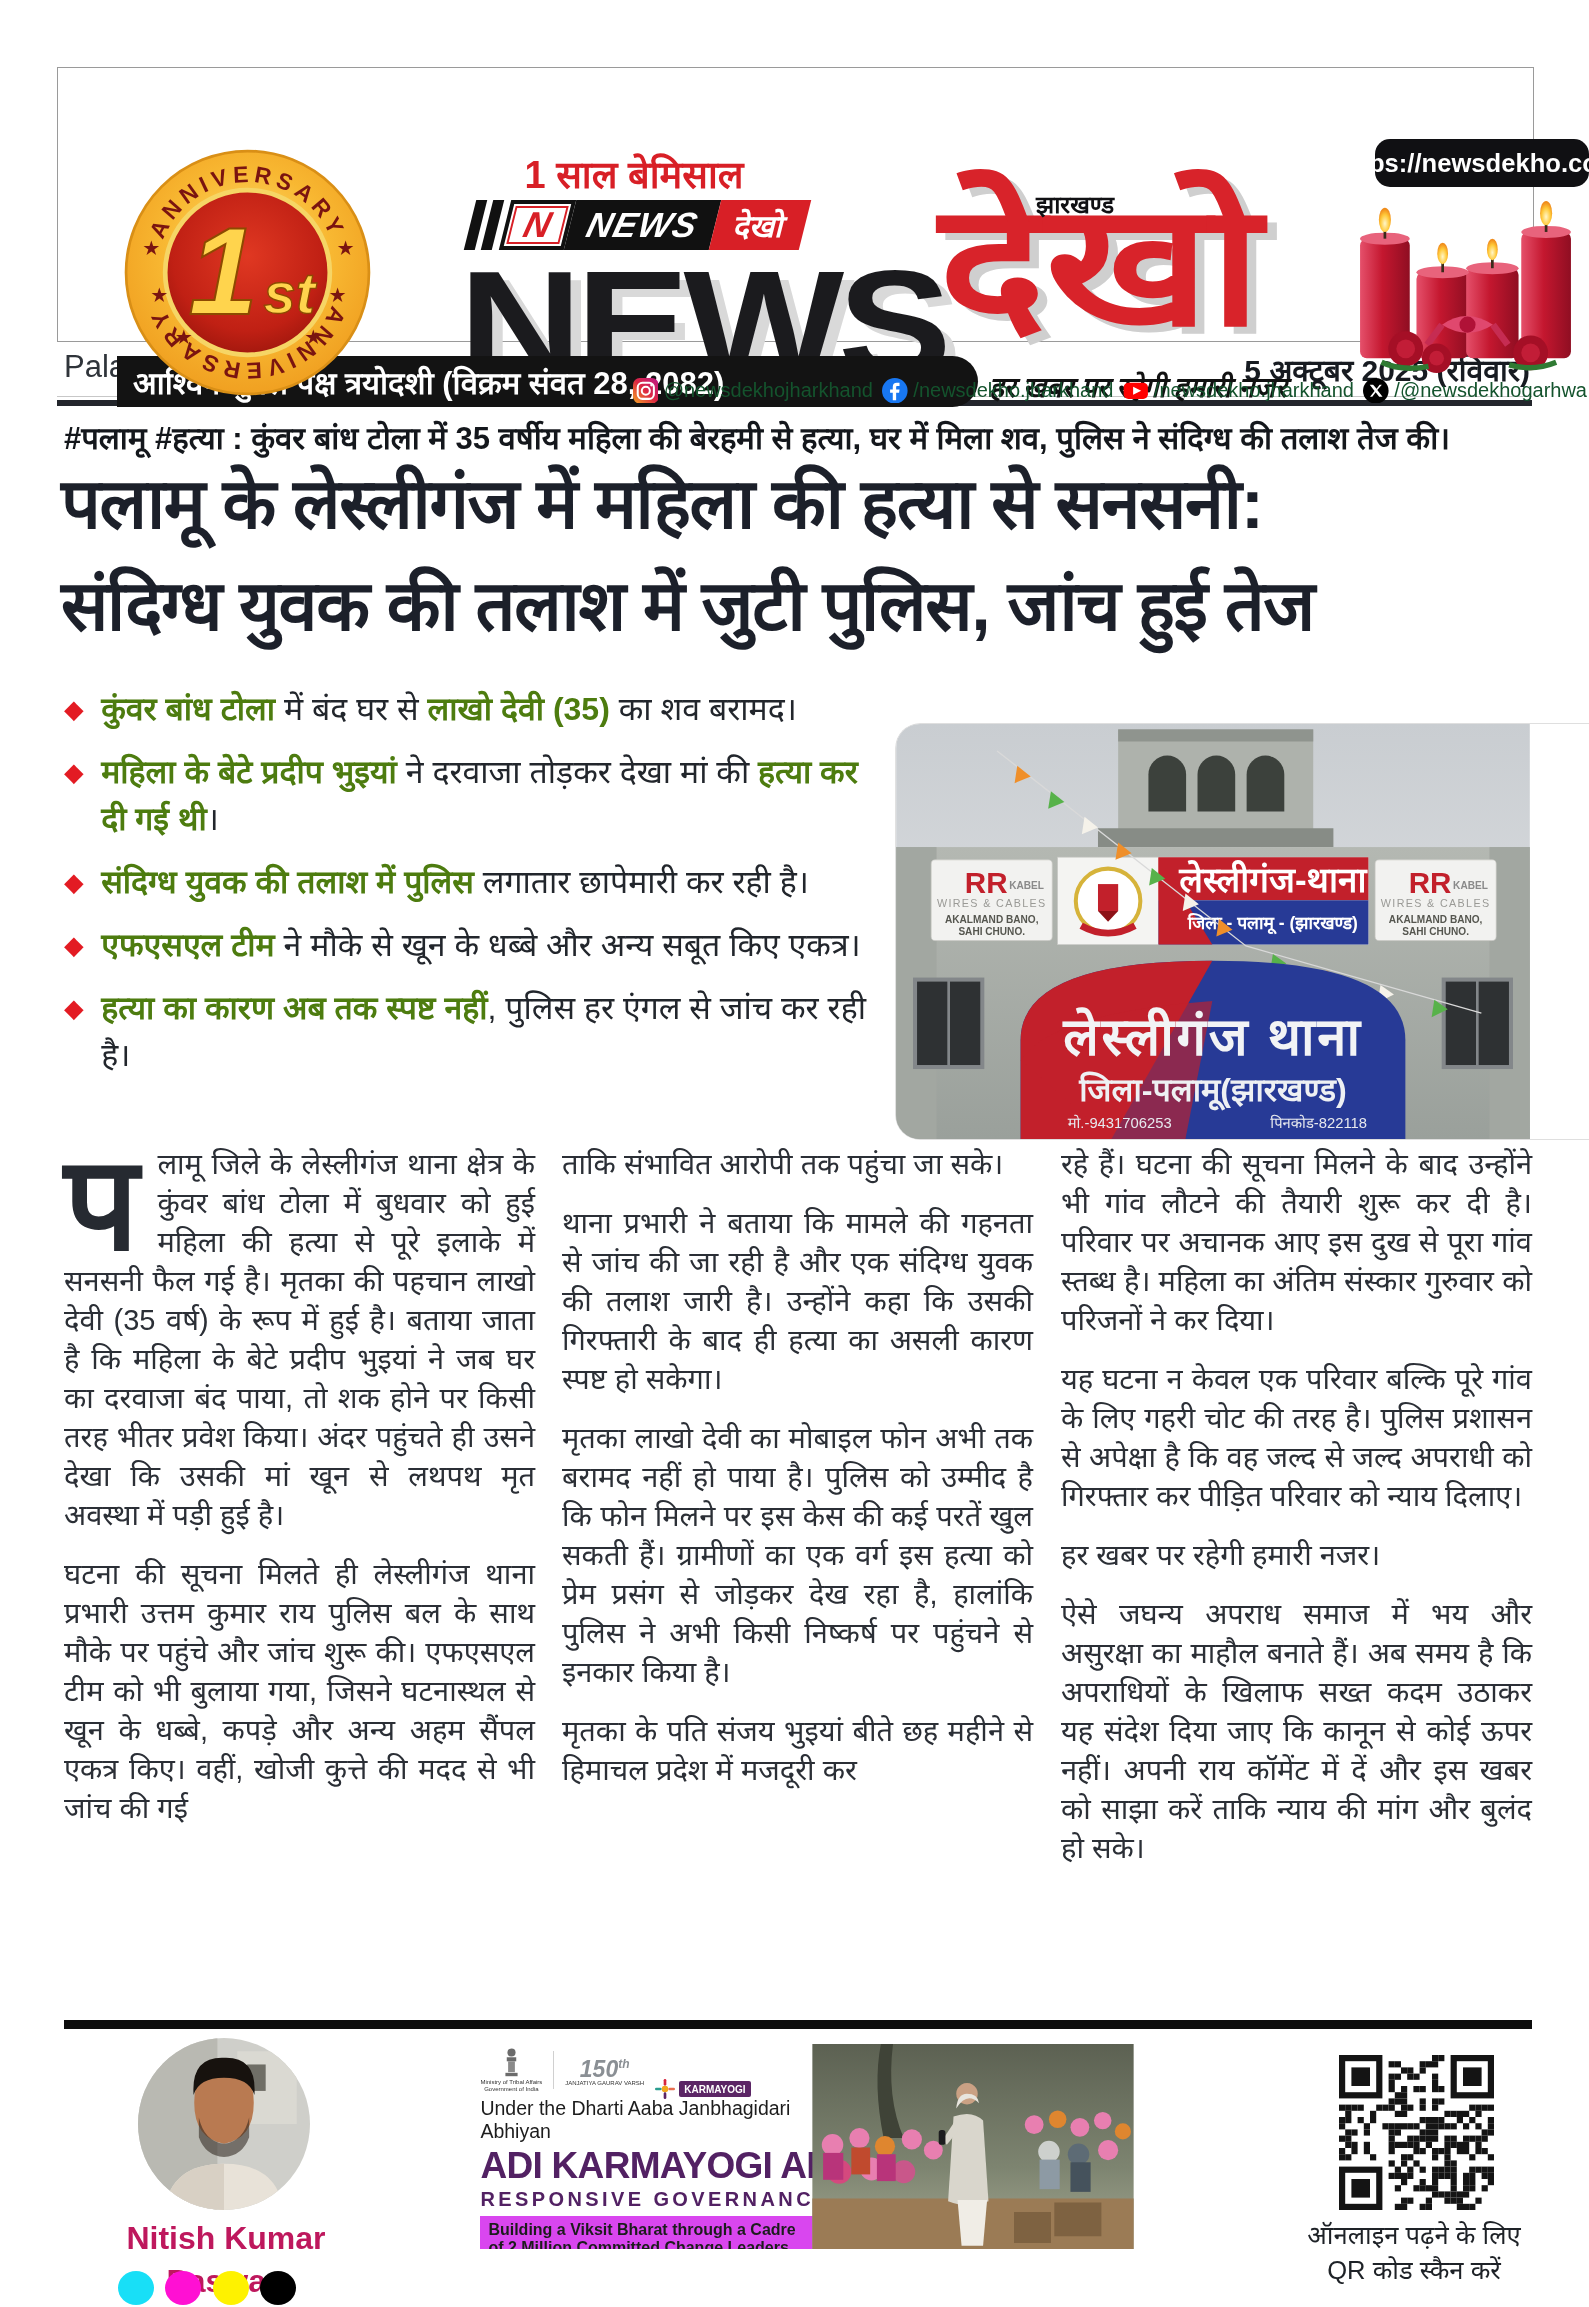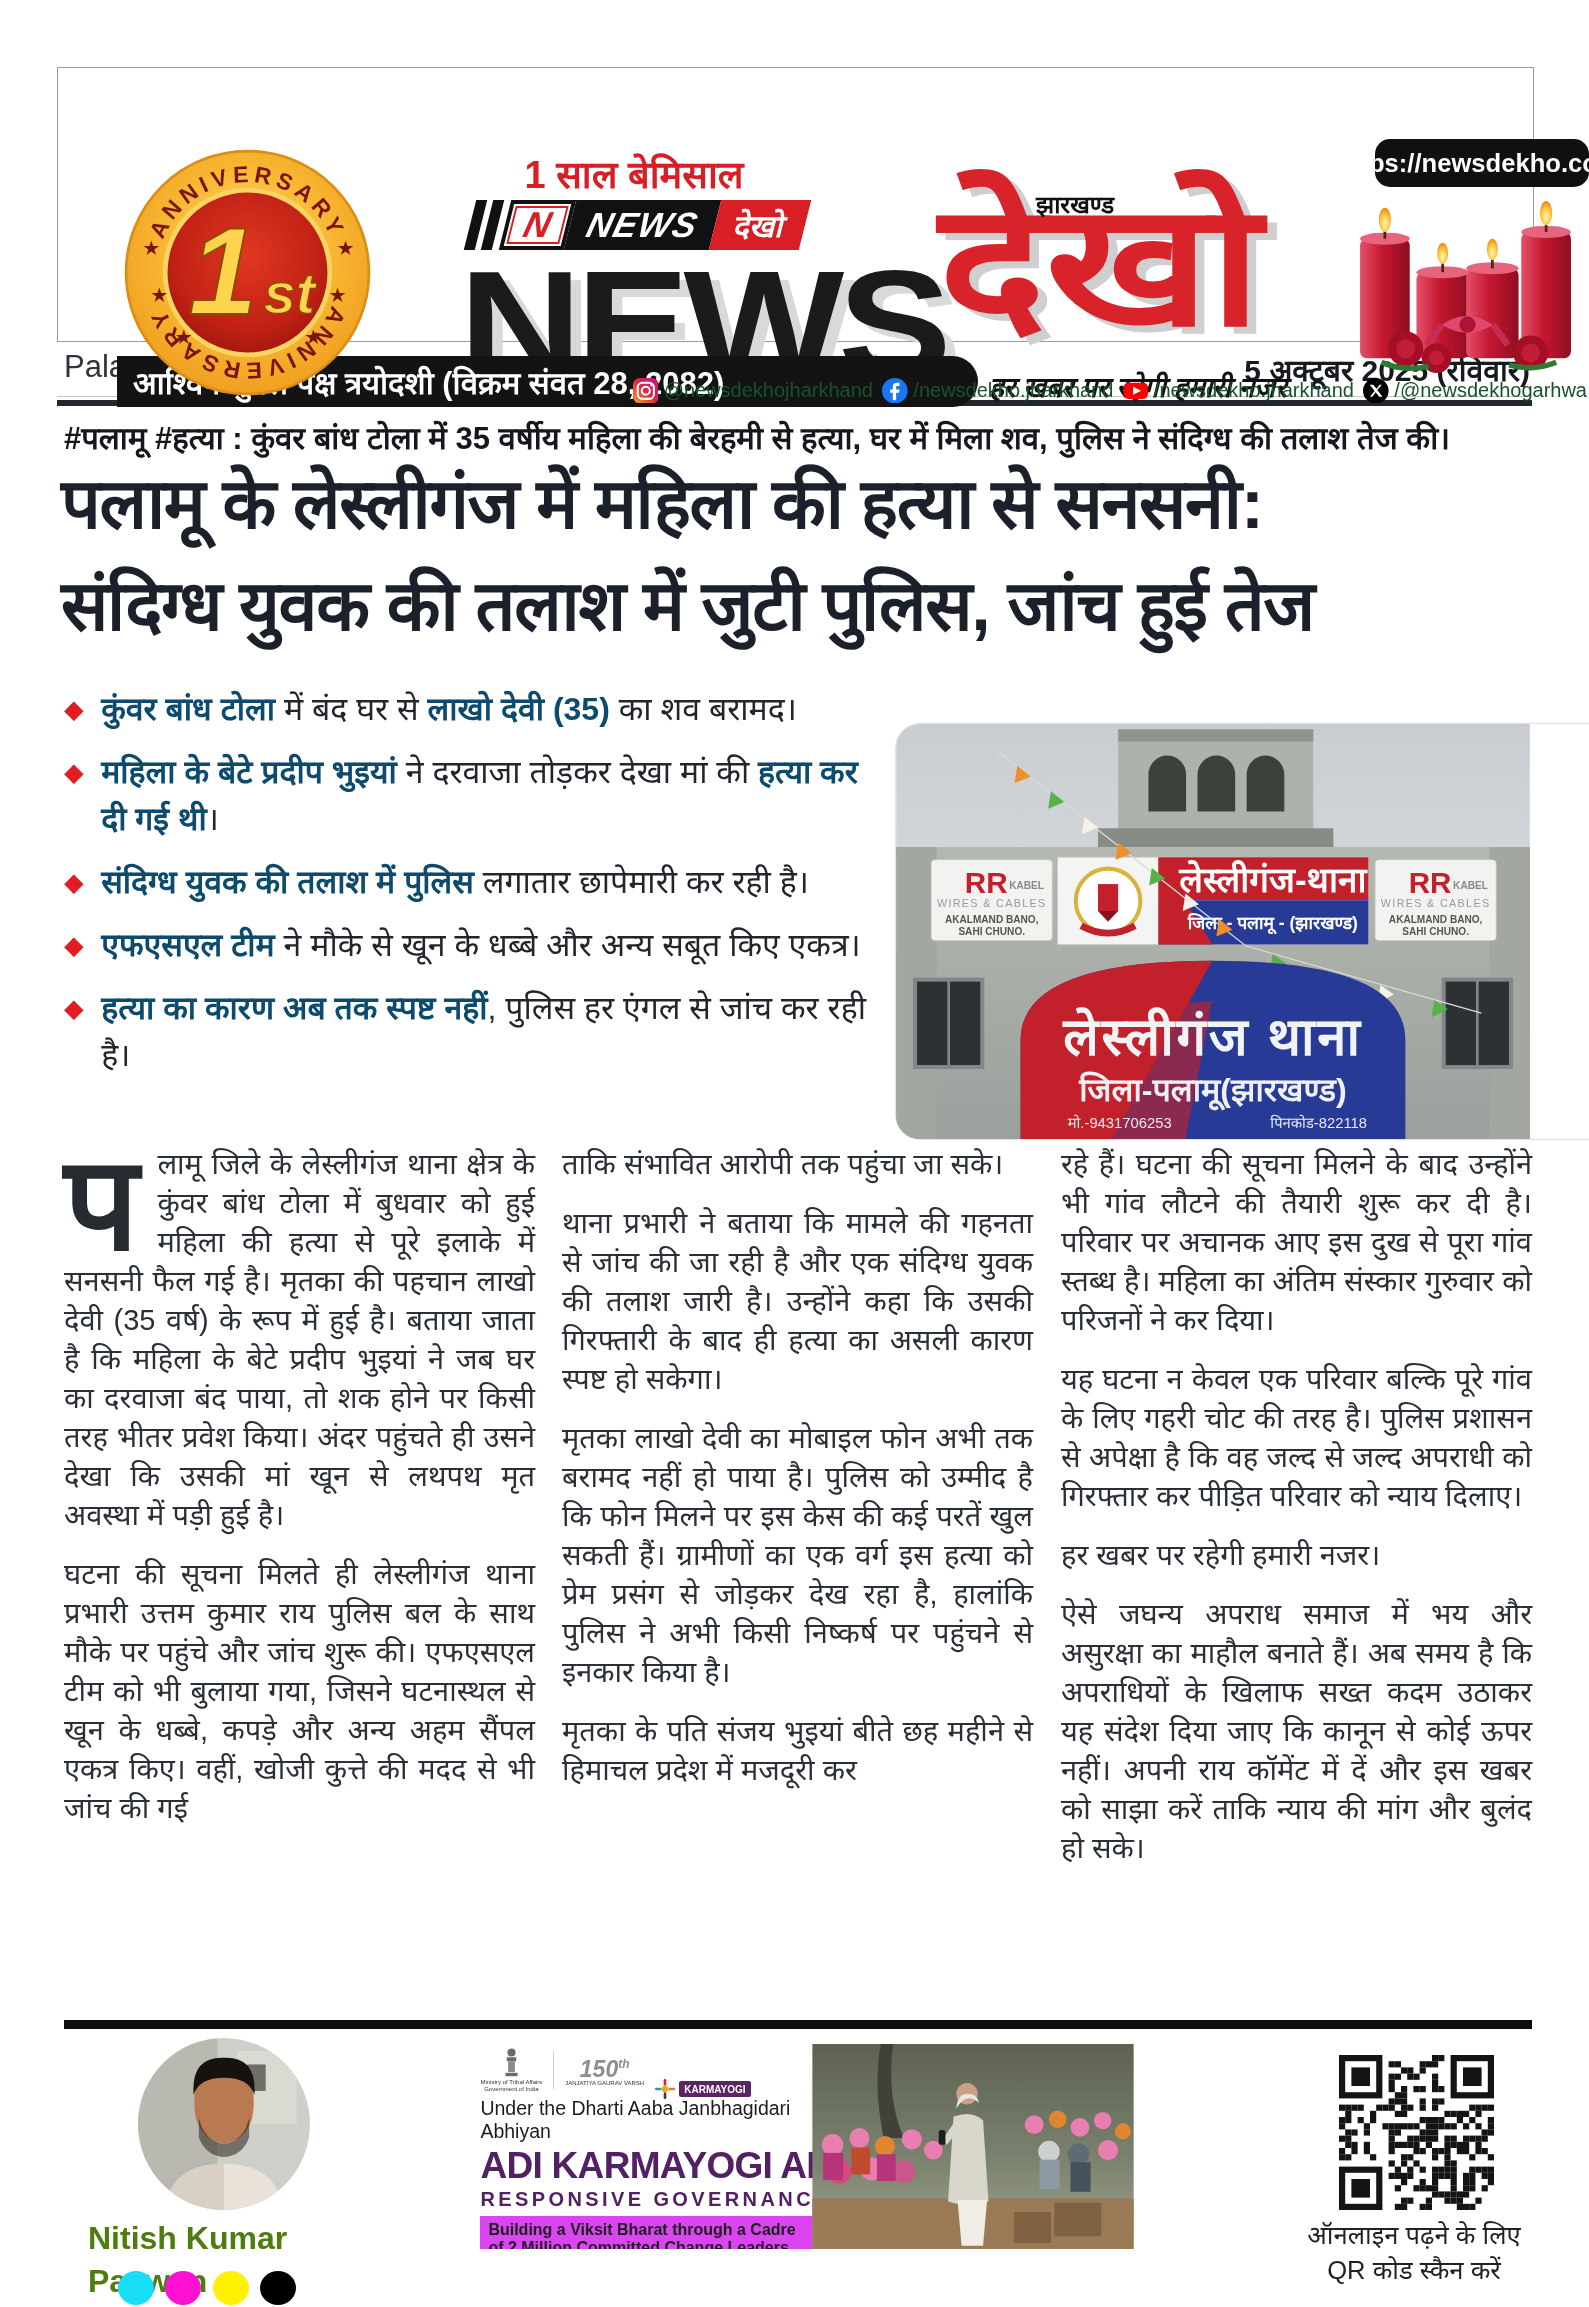--- a/index.html
+++ b/index.html
@@ -40,35 +40,35 @@
   .rule-thick{left:57px;top:400px;width:1475px;height:6px;background:#23262c;}
 
   
   .kicker{left:64px;top:416px;width:1468px;font-size:31px;font-weight:800;color:#14171c;}
   .headline{left:61px;top:453px;width:1471px;font-size:70px;line-height:102px;font-weight:900;letter-spacing:-1.3px;color:#1c202a;}
 
   
   .bullets{left:64px;top:686px;width:818px;list-style:none;margin:0;padding:0;}
   .bullets li{display:flex;gap:17.5px;margin-bottom:16px;font-size:32px;line-height:47px;color:#22262c;}
   .bullets .marker{color:#e31b23;font-size:25.6px;line-height:47px;flex:0 0 auto;}
-  .bullets b{color:#0c4a6e;}
+  .bullets b{color:#4d7c0f;}
 
   
   .photo-wrap{left:896px;top:724px;width:716px;height:415px;border-radius:24px;overflow:hidden;box-shadow:0 0 0 0.7px #d5d5d5;}
 
   
   .col{top:1145px;width:471px;}
   .col p{margin:0 0 20px 0;font-size:29px;line-height:39px;text-align:justify;color:#2b2f36;}
   .dropcap{float:left;font-size:131px;line-height:101px;font-weight:700;color:#262a31;margin:8px 19px 0 0;}
 
   .bottom-rule{left:64px;top:2020px;width:1468px;height:8.8px;background:#0d0d0d;}
 
   
   .avatar-wrap{left:138px;top:2038px;width:172px;height:172px;border-radius:50%;overflow:hidden;}
-  .author-name{left:88px;top:2217px;width:276px;text-align:left;font-size:32px;line-height:43px;font-weight:700;color:#4d7c0f;}
+  .author-name{left:88px;top:2217px;width:276px;text-align:center;font-size:32px;line-height:43px;font-weight:700;color:#be185d;}
   .cmyk{left:118px;top:2271px;display:flex;gap:11.4px;}
   .cmyk span{width:36px;height:34px;border-radius:50%;}
 
   .ad-banner{left:471px;top:2044px;width:663px;height:205px;background:#fff;overflow:hidden;}
   .ad-left{position:absolute;left:9.4px;top:4px;width:337px;}
   .ad-logos{display:flex;align-items:center;gap:10.8px;height:44px;}
   .ad-logo-cap{font-size:6px;color:#333;text-align:center;line-height:6.7px;}
   .ad-under{margin-top:5.4px;font-size:19.5px;color:#1d1d1d;}
   .ad-title{margin-top:1.3px;font-size:37px;font-weight:900;color:#522163;letter-spacing:-0.7px;white-space:nowrap;}
   .ad-sub{margin-top:1.3px;font-size:20px;font-weight:700;color:#522163;letter-spacing:3.4px;white-space:nowrap;}

